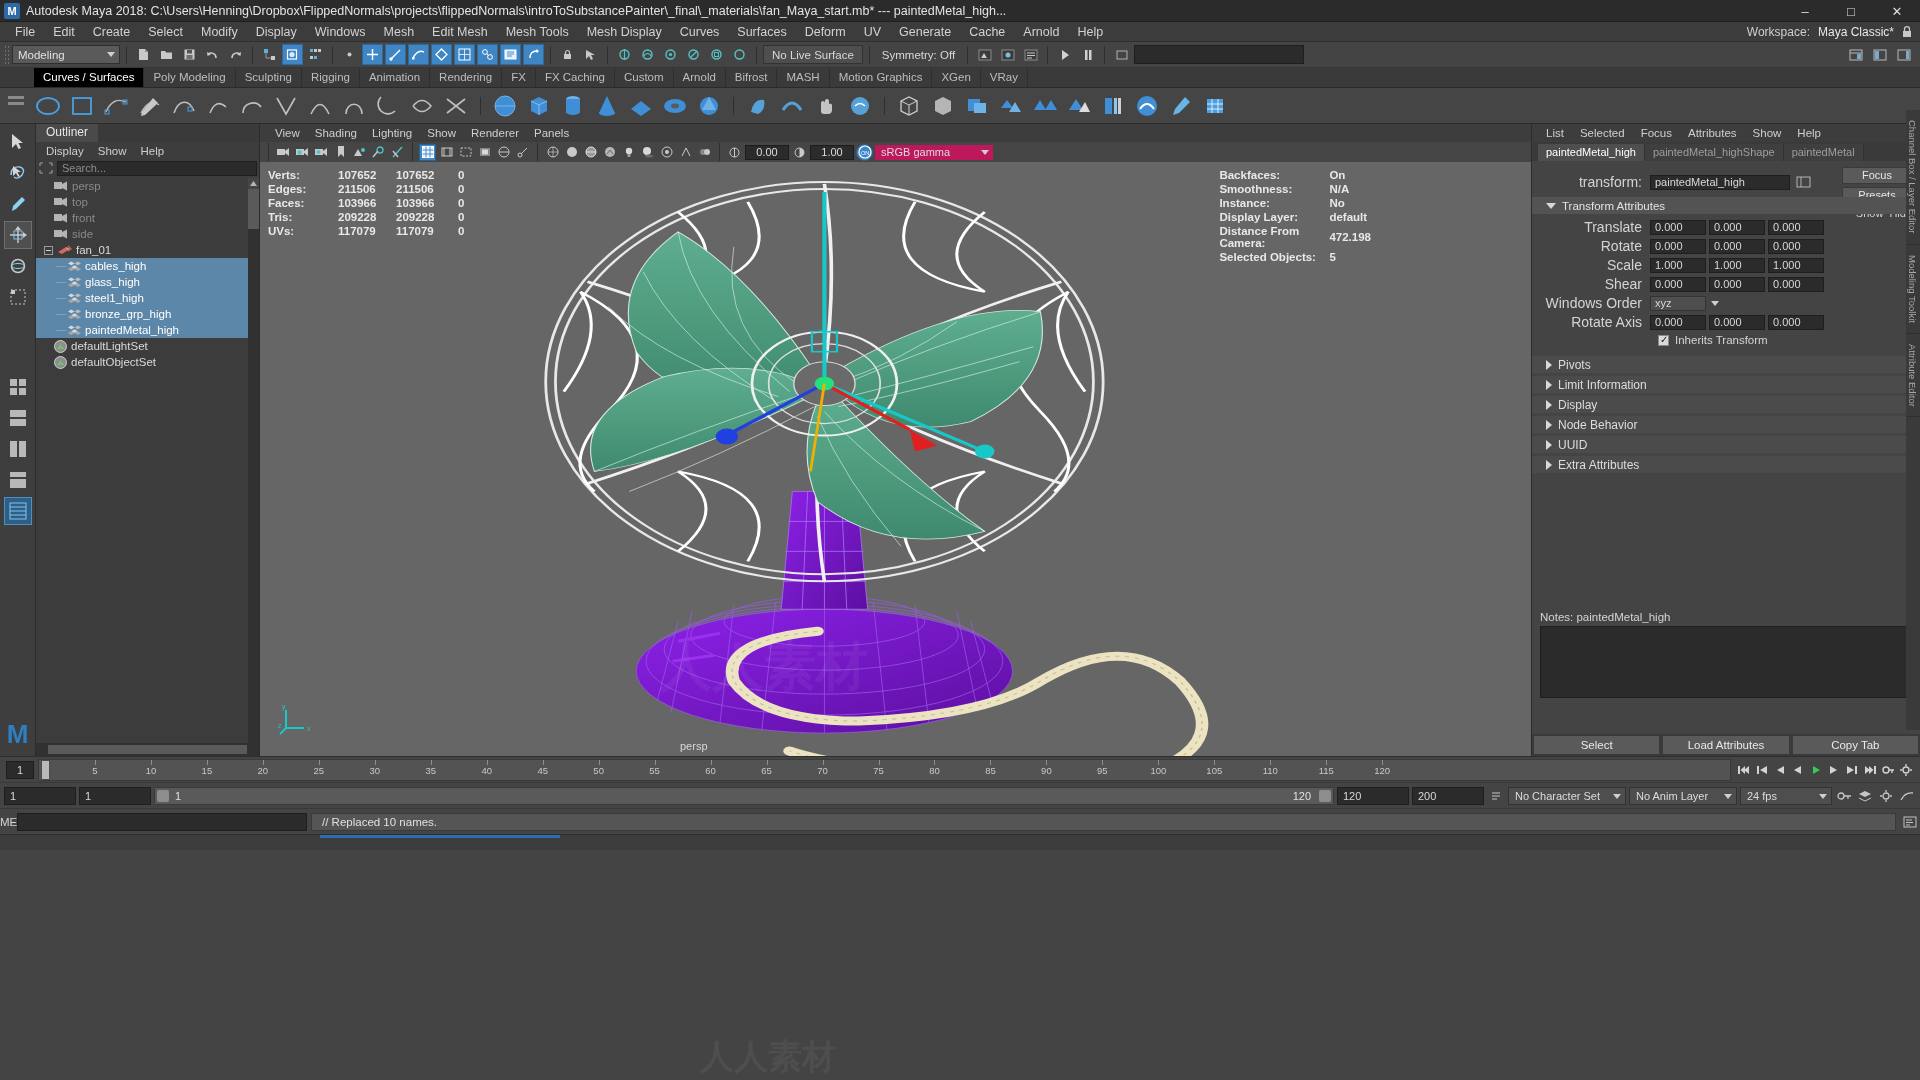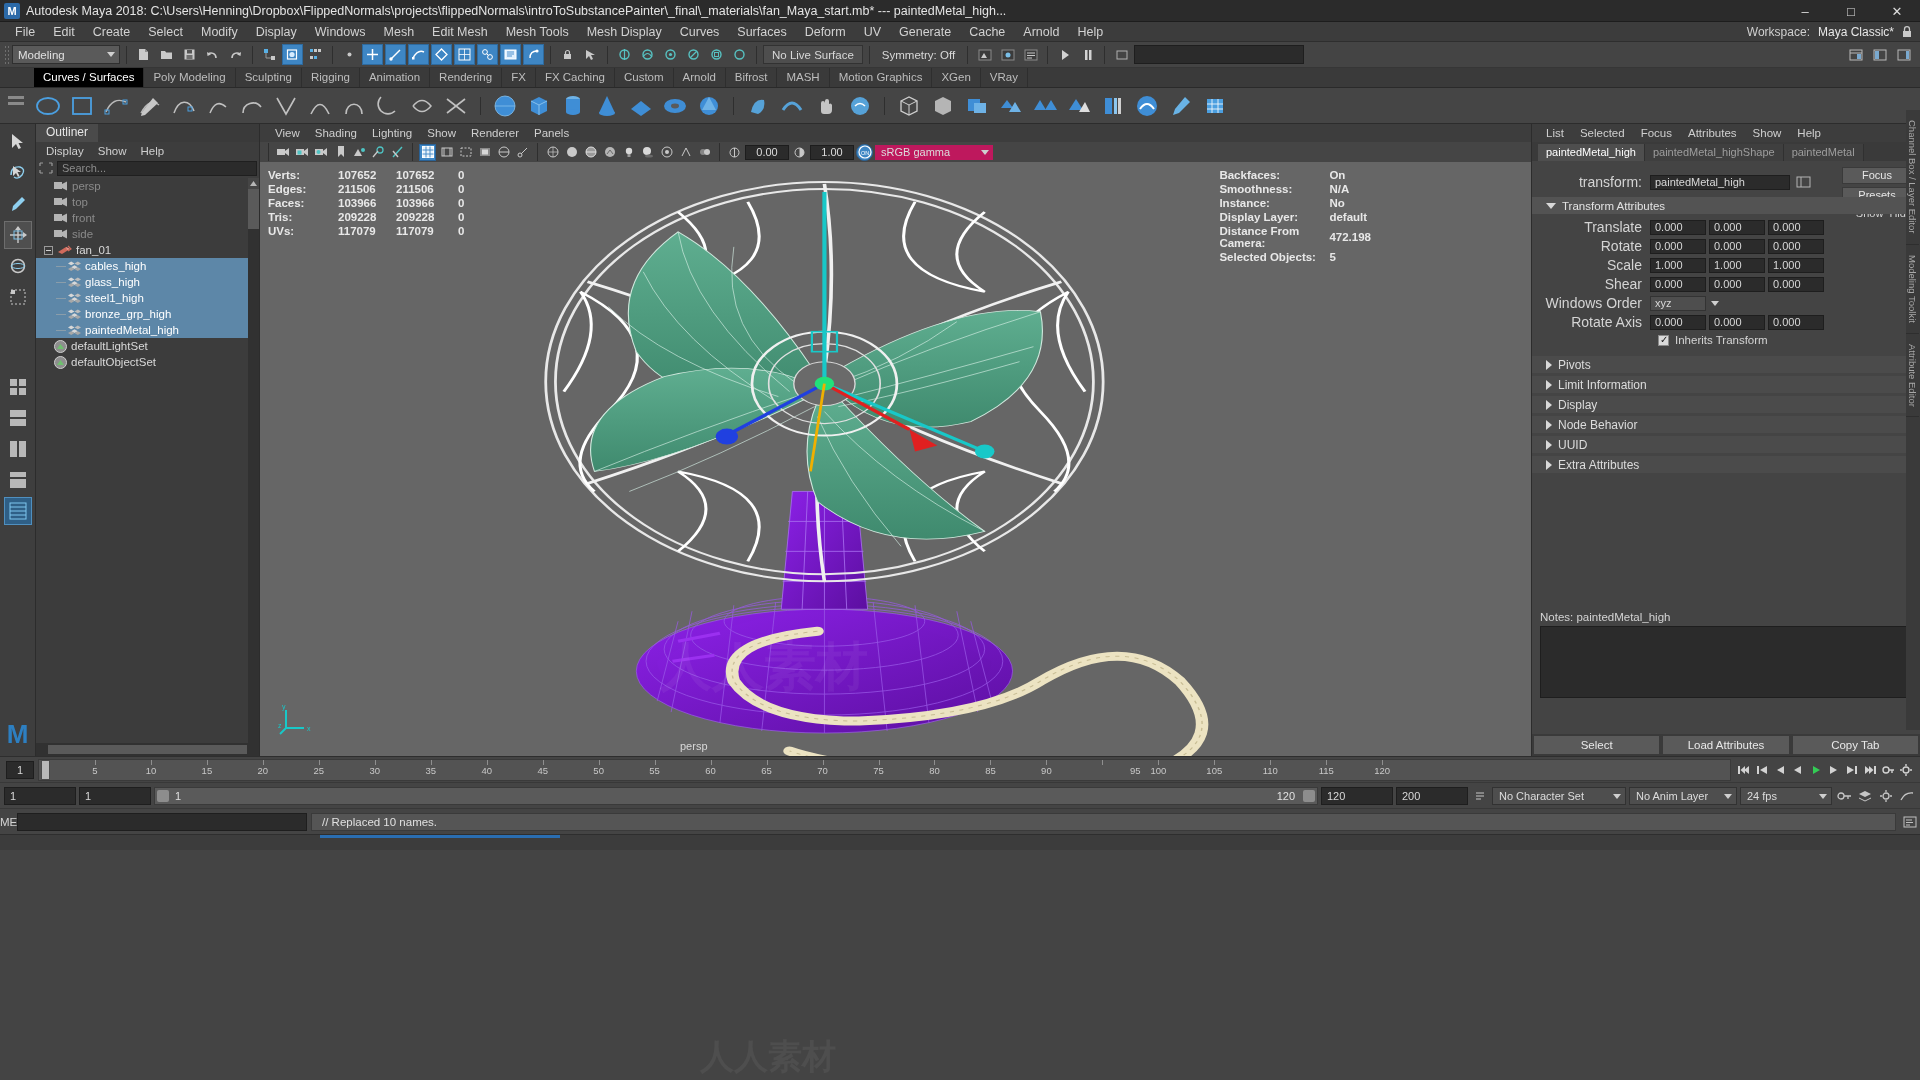--- a/index.html
+++ b/index.html
@@ -1502,21 +1502,21 @@
       <div class="tl" style="left: 783.539px;">70</div>
       <div class="tick" style="left: 839.506px;"></div>
       <div class="tl" style="left: 839.506px;">75</div>
       <div class="tick" style="left: 895.473px;"></div>
       <div class="tl" style="left: 895.473px;">80</div>
       <div class="tick" style="left: 951.44px;"></div>
       <div class="tl" style="left: 951.44px;">85</div>
       <div class="tick" style="left: 1007.41px;"></div>
       <div class="tl" style="left: 1007.41px;">90</div>
       <div class="tick" style="left: 1063.37px;"></div>
-      <div class="tl" style="left: 1063.37px; margin-left: 33px;">95</div>
+      <div class="tl" style="left: 1063.37px;">95</div>
       <div class="tick" style="left: 1119.34px;"></div>
       <div class="tl" style="left: 1119.34px;">100</div>
       <div class="tick" style="left: 1175.31px;"></div>
       <div class="tl" style="left: 1175.31px;">105</div>
       <div class="tick" style="left: 1231.28px;"></div>
       <div class="tl" style="left: 1231.28px;">110</div>
       <div class="tick" style="left: 1287.24px;"></div>
       <div class="tl" style="left: 1287.24px;">115</div>
       <div class="tick" style="left: 1343.21px;"></div>
       <div class="tl" style="left: 1343.21px;">120</div>
@@ -1592,21 +1592,21 @@
     <div class="rlab">120</div>
     <div class="rgrab"></div>
   </div>
   <div class="nf" style="width:72px;">120</div>
   <div class="nf" style="width:72px;">200</div>
   <div class="ib">
       <svg width="14" height="14" viewBox="0 0 14 14">
         <path d="M3 4 L11 4 M3 7 L11 7 M3 10 L8 10" stroke="#c6c6c6" stroke-width="1.2"></path>
       </svg>
     </div>
-  <div class="dd" style="width:134px;">
+  <div class="dd" style="width:118px;">
     <span>No Character Set</span>
     <i class="arw"></i>
   </div>
   <div class="dd" style="width:108px;">
     <span>No Anim Layer</span>
     <i class="arw"></i>
   </div>
   <div class="dd" style="width:92px;">
     <span>24 fps</span>
     <i class="arw"></i>

